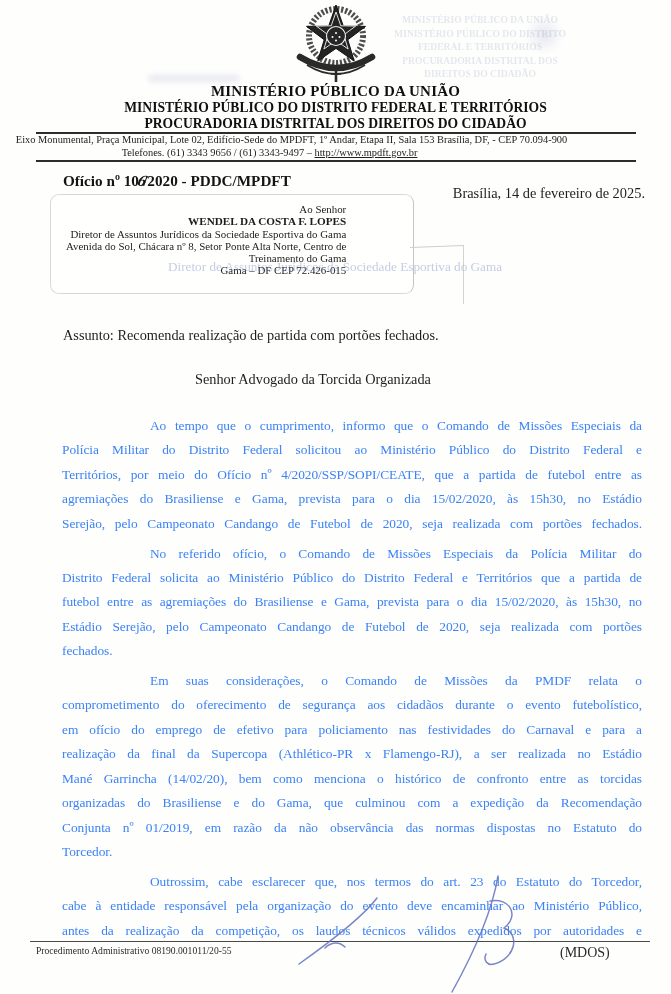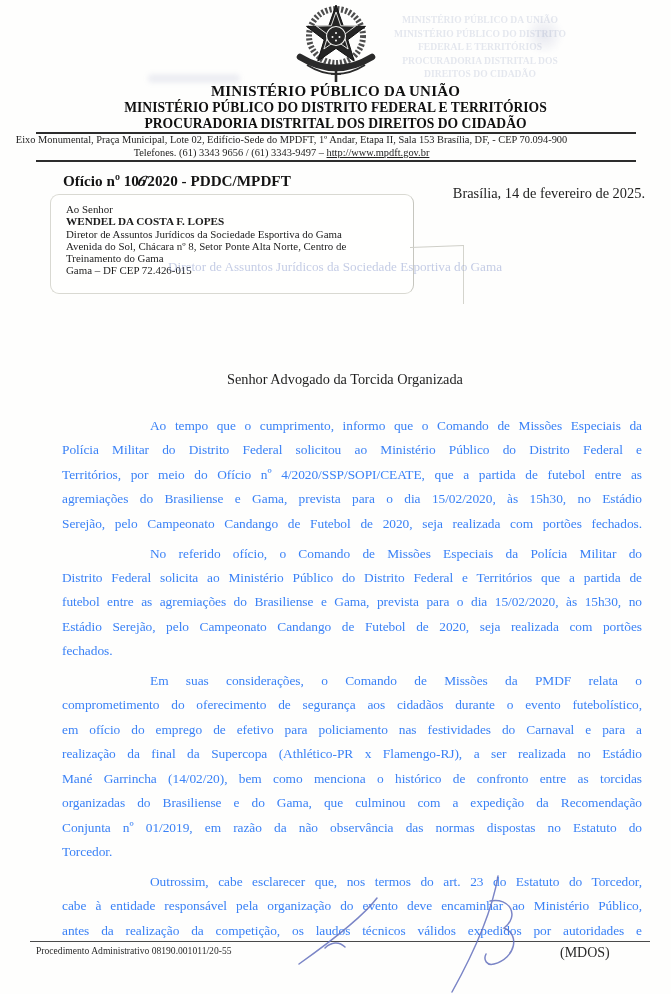--- a/index.html
+++ b/index.html
@@ -15,21 +15,21 @@
   
   .emblem{position:absolute;left:287px;top:2px;width:98px;height:82px;}
   .hline{position:absolute;left:0;width:671px;text-align:center;font-weight:bold;color:#101010;}
   .h1{top:83px;font-size:15px;letter-spacing:.2px;}
   .h2{top:100px;font-size:13.6px;}
   .h3{top:116px;font-size:13.6px;}
   .rule{position:absolute;background:#2d2d2d;}
   .rule-top{left:36px;top:132px;width:600px;height:2px;}
   .rule-bot{left:36px;top:160px;width:600px;height:2px;}
   .addr{position:absolute;left:0;top:134px;width:583px;text-align:center;font-size:10.4px;color:#222;}
-  .phones{position:absolute;left:0;top:147px;width:539px;text-align:center;font-size:10.4px;color:#222;padding-left:12px;}
+  .phones{position:absolute;left:0;top:147px;width:539px;text-align:center;font-size:10.4px;color:#222;}
   .phones .site{text-decoration:underline;}
   
   .ghost-top{position:absolute;left:390px;top:13px;width:180px;text-align:center;
     font-weight:bold;font-size:9.6px;line-height:13.5px;color:rgba(70,90,150,.14);
     filter:blur(.5px);}
   .ghost-emblem{position:absolute;left:524px;top:15px;width:40px;height:40px;border-radius:50%;
     background:radial-gradient(circle,rgba(90,100,160,.14),rgba(90,100,160,0) 70%);filter:blur(1.5px);}
   .ghost-smudge{position:absolute;left:148px;top:74px;width:92px;height:9px;
     background:rgba(90,100,160,.10);filter:blur(2.5px);border-radius:4px;}
   .ghost-addr{position:absolute;left:168px;top:259px;font-size:13.2px;
@@ -39,25 +39,25 @@
   .oficio .hand{display:inline-block;font-style:italic;font-weight:600;font-size:16.5px;
     transform:rotate(9deg) skewX(-10deg);margin:0 -3px 0 -1px;}
   .dateline{position:absolute;left:430px;top:185px;width:215px;text-align:right;
     font-size:14.4px;z-index:7;}
   
   .sticker{position:absolute;left:50px;top:194px;width:362px;height:98px;background:#fffffe;
     border:1px solid #d9d9d2;border-right-color:#c6c6bf;border-radius:9px;z-index:4;}
   .sticker-seg-h{position:absolute;left:410px;top:246px;width:54px;height:1px;background:#cfcfc8;
     transform:rotate(-2deg);z-index:4;}
   .sticker-seg-v{position:absolute;left:463px;top:246px;width:1px;height:58px;background:#d4d4cd;z-index:4;}
-  .recipient{position:absolute;left:66px;top:203px;z-index:5;font-size:10.9px;line-height:12.3px;color:#1c1c1c;}
+  .recipient{position:absolute;left:66px;top:203px;z-index:5;font-size:10.9px;line-height:12.3px;color:#1c1c1c;text-align:right;}
   .recipient .rname{font-weight:bold;font-size:11.2px;}
   
   .subject{position:absolute;left:63px;top:327px;font-size:14.3px;}
-  .vocative{position:absolute;left:195px;top:371px;font-size:14.3px;margin-left:32px;}
+  .vocative{position:absolute;left:195px;top:371px;font-size:14.3px;}
   
   .body-text{position:absolute;left:62px;top:414px;width:580px;font-size:13.4px;
     line-height:24.4px;color:#3b82f6;letter-spacing:-.05px;}
   .para{margin:0 0 5.5px 0;}
   .line{text-align:justify;text-align-last:justify;overflow:hidden;white-space:nowrap;}
   .line.no-j{text-align-last:left;}
   .line.ind{padding-left:88px;}
   
   .frule{position:absolute;left:30px;top:941px;width:620px;height:1px;background:#4a4a4a;}
   .fleft{position:absolute;left:36px;top:945px;font-size:9.6px;color:#2a2a2a;}
@@ -117,20 +117,21 @@
 
   <div class="recipient">
     <div>Ao Senhor</div>
     <div class="rname">WENDEL DA COSTA F. LOPES</div>
     <div>Diretor de Assuntos Jurídicos da Sociedade Esportiva do Gama</div>
     <div>Avenida do Sol, Chácara nº 8, Setor Ponte Alta Norte, Centro de</div>
     <div>Treinamento do Gama</div>
     <div>Gama – DF CEP 72.426-015</div>
   </div>
 
+  <div class="subject">Assunto: Recomenda realização de partida com portões fechados.</div>
   <div class="vocative">Senhor Advogado da Torcida Organizada</div>
 
   <div class="body-text" id="body-text">
       <div class="para">
         <div class="line ind">Ao tempo que o cumprimento, informo que o Comando de Missões Especiais da</div>
         <div class="line">Polícia Militar do Distrito Federal solicitou ao Ministério Público do Distrito Federal e</div>
         <div class="line">Territórios, por meio do Ofício nº 4/2020/SSP/SOPI/CEATE, que a partida de futebol entre as</div>
         <div class="line">agremiações do Brasiliense e Gama, prevista para o dia 15/02/2020, às 15h30, no Estádio</div>
         <div class="line">Serejão, pelo Campeonato Candango de Futebol de 2020, seja realizada com portões fechados.</div>
       </div>

